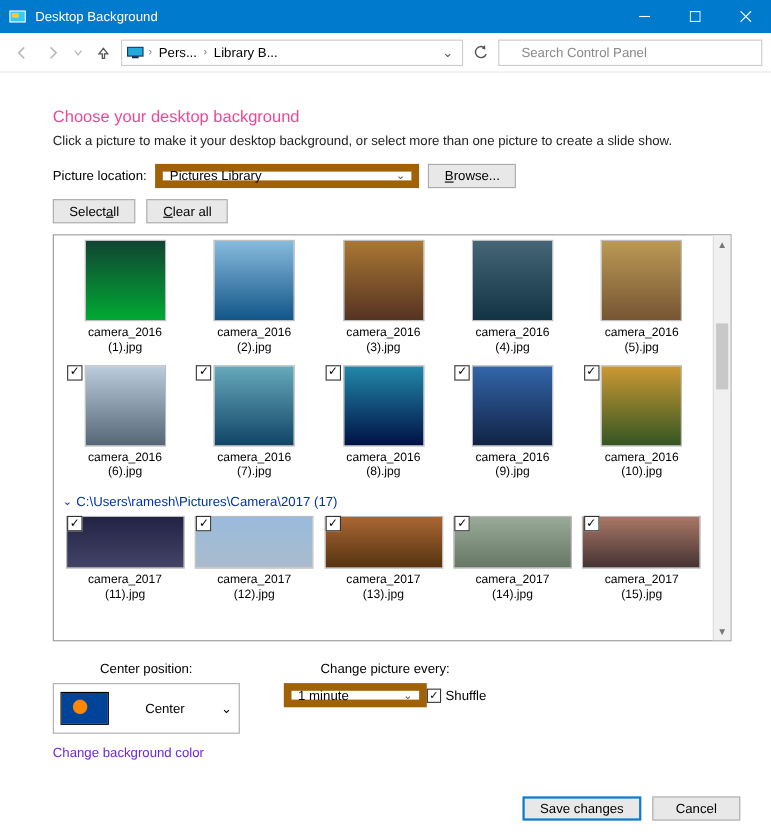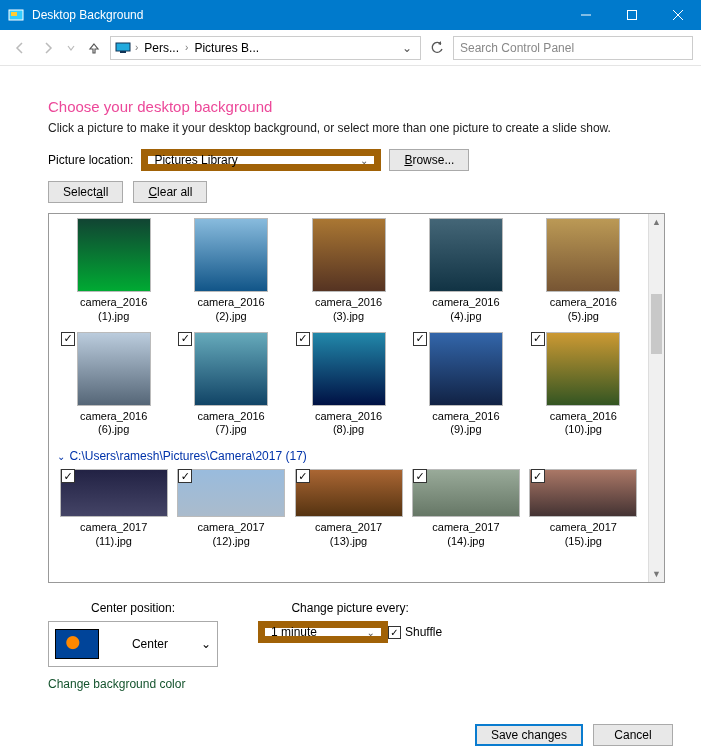--- a/index.html
+++ b/index.html
@@ -70,21 +70,21 @@
     text-overflow: ellipsis;
     max-width: 80px;
   }
   .breadcrumb .sepc { color:#777; font-size:10px; }
   .breadcrumb .dd { margin-left:auto; color:#555; padding:0 4px; }
   .refresh { width:24px; height:24px; display:flex;align-items:center;justify-content:center; color:#555;}
   .searchbox {
     width: 240px;
     border: 1px solid #ccc;
     height: 24px;
-    padding: 0 6px;
+    padding: 0 20px;
     color: #888;
     display:flex;align-items:center;
     background:#fff;
   }
   .content {
     padding: 12px 36px 8px 48px;
   }
   .heading {
     color: #ec4899;
     font-size: 15px;
@@ -177,21 +177,21 @@
     gap:10px;
     justify-content:space-between;
     background:#fff;
   }
   .posbox .pthumb {
     width:44px;height:30px;border:1px solid #000;
     background:
       radial-gradient(circle at 40% 45%, #f80 0 6px, transparent 7px),
       linear-gradient(#049, #049);
   }
-  .link { color:#14532d; font-size:12px; padding: 10px 16px 0 48px; }
+  .link { color:#6d28d9; font-size:12px; padding: 10px 16px 0 48px; }
   .footer {
     position:absolute; left:0; right:0; bottom:10px;
     display:flex; justify-content:flex-end; gap:10px;
     padding: 0 28px;
     margin-top: 32px;
   }
   .chkinline {
     display:inline-flex;align-items:center;gap:4px;font-size:12px;
   }
   .chkinline .box{width:13px;height:13px;border:1px solid #333;display:flex;align-items:center;justify-content:center;font-size:10px;}
@@ -249,21 +249,21 @@
   <div class="breadcrumb">
     <span class="crumb-icon">
         <svg width="16" height="12">
           <rect x="1" y="1" width="14" height="8" fill="#2ad" stroke="#135"></rect>
           <rect x="5" y="9" width="6" height="2" fill="#135"></rect>
         </svg>
       </span>
     <span class="sepc">›</span>
     <span class="crumb">Pers...</span>
     <span class="sepc">›</span>
-    <span class="crumb" style="max-width:100px">Pictures B...</span>
+    <span class="crumb" style="max-width:100px">Library B...</span>
     <span class="dd">⌄</span>
   </div>
   <div class="refresh">
       <svg width="14" height="14">
         <path d="M11 3 A5 5 0 1 0 12 8" fill="none" stroke="#555" stroke-width="1.3"></path>
         <path d="M11 0 L11 4 L8 3 Z" fill="#555"></path>
       </svg>
     </div>
   <div class="searchbox">
     <span>Search Control Panel</span>

